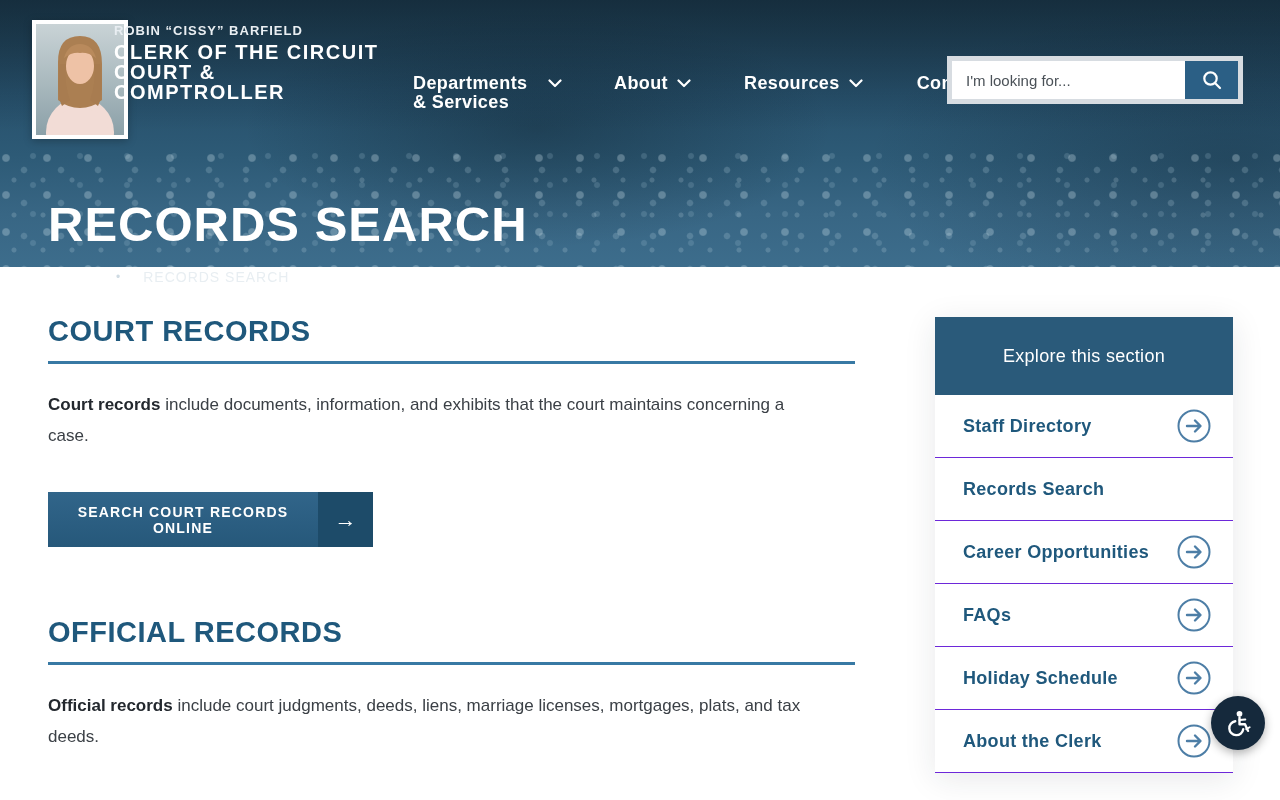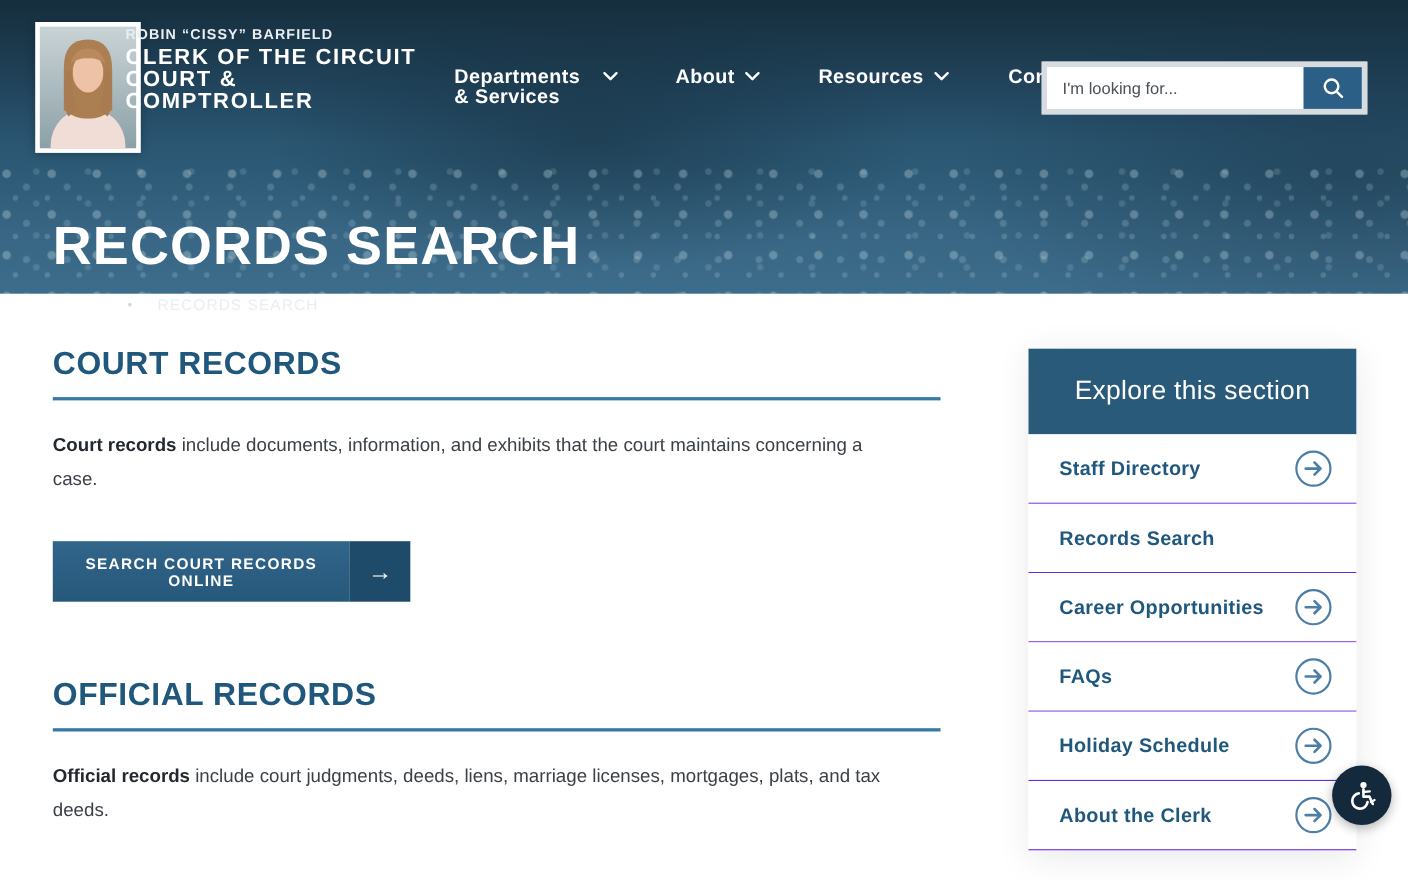--- a/index.html
+++ b/index.html
@@ -32,21 +32,21 @@
   .brand { position:absolute; left:32px; top:20px; display:flex; }
   .portrait { width:96px; height:119px; background:#fff; padding:4px; box-shadow:0 2px 8px rgba(0,0,0,0.25); }
   .portrait svg { display:block; width:88px; height:111px; }
 
   .brand-text { position:absolute; left:114px; top:23px; width:277px; }
   .clerk-name { font-size:13px; font-weight:bold; letter-spacing:1px; color:#e9eef2; margin-bottom:4px; }
   .brand-title { font-size:20px; font-weight:bold; letter-spacing:1.5px; line-height:20px; color:#ffffff; }
   .brand-county { font-size:13px; font-weight:bold; letter-spacing:1.5px; color:#dfe7ec; text-align:right; margin-top:4px; }
 
   .nav { position:absolute; left:413px; top:60px; display:flex; align-items:flex-start; z-index:4; }
-  .nav-item { display:flex; align-items:flex-start; font-size:18px; font-weight:bold; letter-spacing:0.4px; line-height:19px; color:#fff; cursor:pointer; }
+  .nav-item { display:flex; align-items:flex-start; font-size:18px; font-weight:bold; letter-spacing:0.4px; line-height:19px; color:#fff; cursor:pointer;margin-top:14px; }
   .nav-item .lbl { display:inline-block; }
   .nav-item.wrap .lbl { max-width:126px; }
   .chev { margin:5px 0 0 9px; }
   .nav-gap1 { margin-left:52px; } .nav-gap2 { margin-left:53px; } .nav-gap3 { margin-left:54px; }
 
   .searchbox { position:absolute; left:947px; top:56px; width:296px; height:48px; z-index:4;
     background:#ffffff; border:5px solid #d7dce1; display:flex; }
   .search-input { flex:1; border:0; outline:none; padding:0 14px; font-size:15px; color:#3b4046; font-family:"Liberation Sans", sans-serif; min-width:0; }
   .search-input::placeholder { color:#4a5157; opacity:1; }
   .search-btn { width:53px; height:38px; background:#2b5f85; border:0; cursor:pointer; display:flex; align-items:center; justify-content:center; }
@@ -69,21 +69,21 @@
   .cta { margin-top:41px; display:inline-flex; height:55px; cursor:pointer; border:0; padding:0; font-family:"Liberation Sans", sans-serif; }
   .cta-label { display:flex; align-items:center; padding:0 24px; width:270px; background:linear-gradient(180deg,#31658a,#26587a);
     color:#fff; font-size:14px; font-weight:bold; letter-spacing:1.2px; }
   .cta-arrow { width:55px; background:#1d4b69; color:#fff; display:flex; align-items:center; justify-content:center; font-size:22px; }
 
   .section-2 { margin-top:69px; }
 
   
   .sidebar { position:absolute; left:935px; top:50px; width:298px; box-shadow:0 6px 30px rgba(30,40,50,0.10); }
   .sidebar-header { height:78px; background:#2a5a7a; display:flex; align-items:center; justify-content:center;
-    color:#ffffff; font-size:24px; letter-spacing:0.3px; }
+    color:#ffffff; font-size:18px; letter-spacing:0.3px; }
   .sidebar-list { background:#fff; }
   .sidebar-item { height:63px; display:flex; align-items:center; justify-content:space-between;
     padding:0 22px 0 28px; border-bottom:1px solid #6d28d9; background:#fff; cursor:pointer; }
   .sidebar-item-label { font-size:18px; font-weight:bold; letter-spacing:0.3px; color:#1f587c; }
   .circle-arrow { flex:0 0 auto; }
 
   
   .a11y-fab { position:absolute; left:1211px; top:696px; width:54px; height:54px; border-radius:50%;
     background:#15293c; display:flex; align-items:center; justify-content:center; cursor:pointer; z-index:9;
     box-shadow:0 3px 10px rgba(0,0,0,0.3); }

